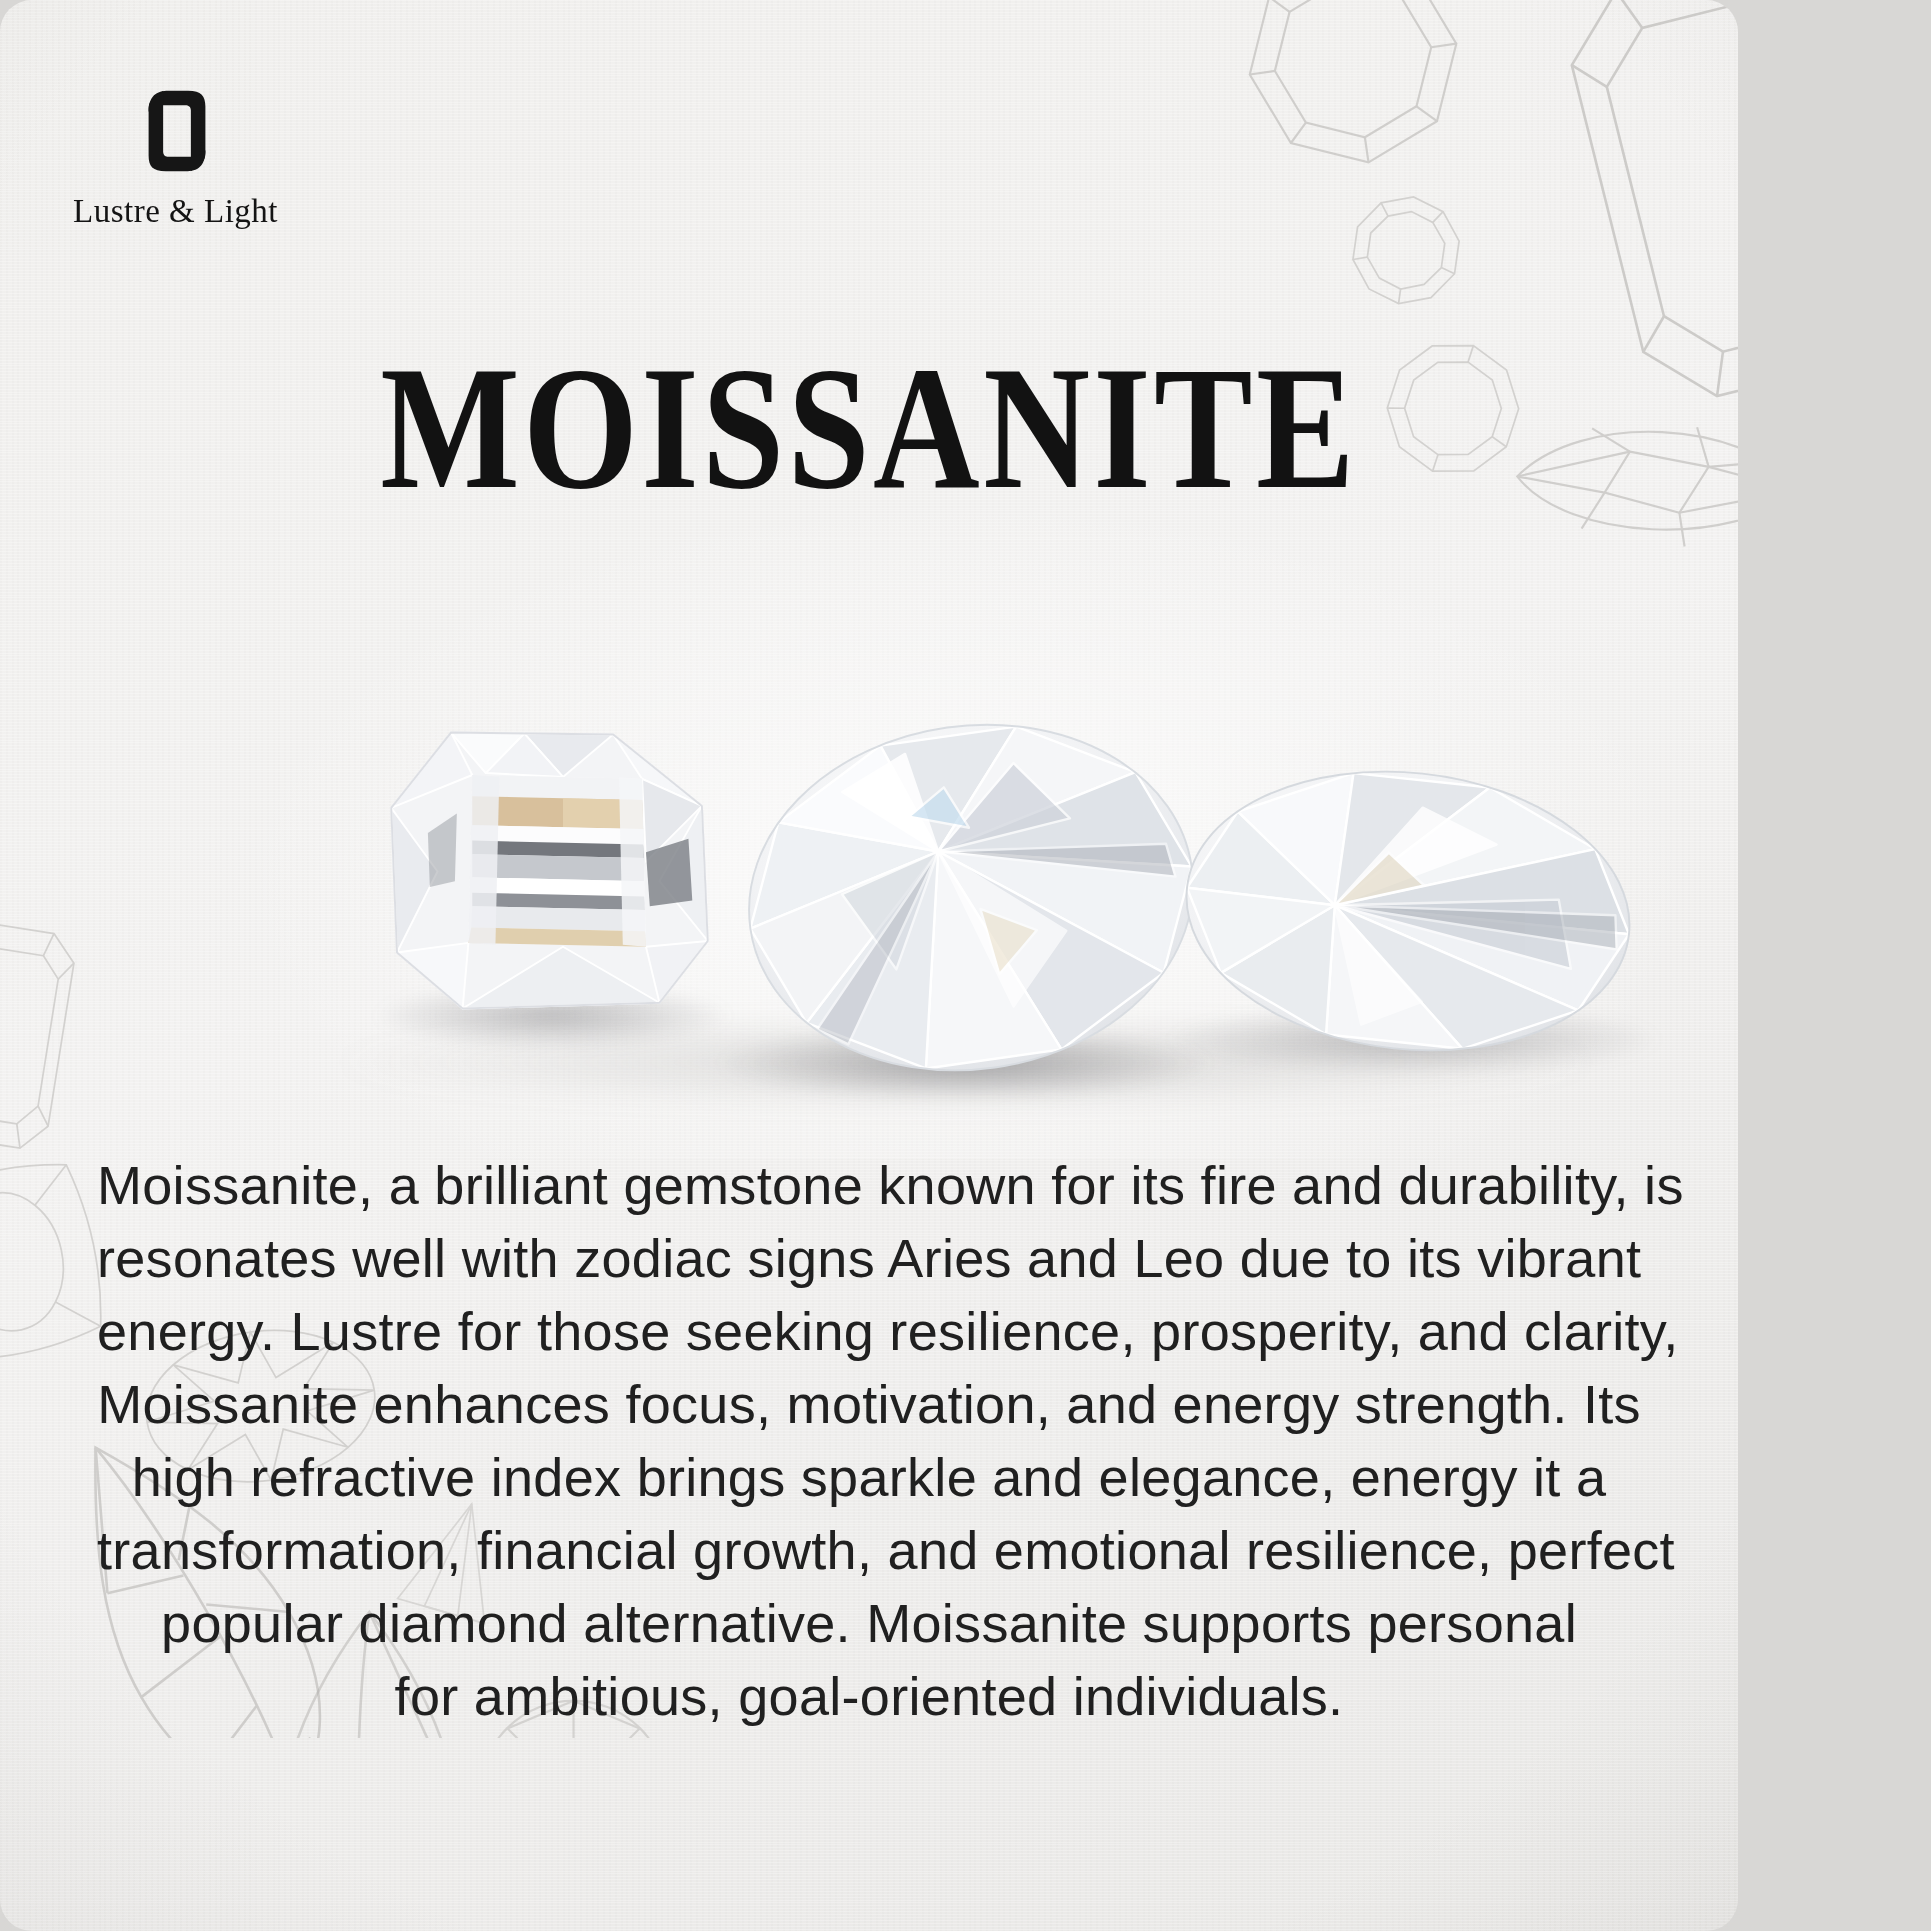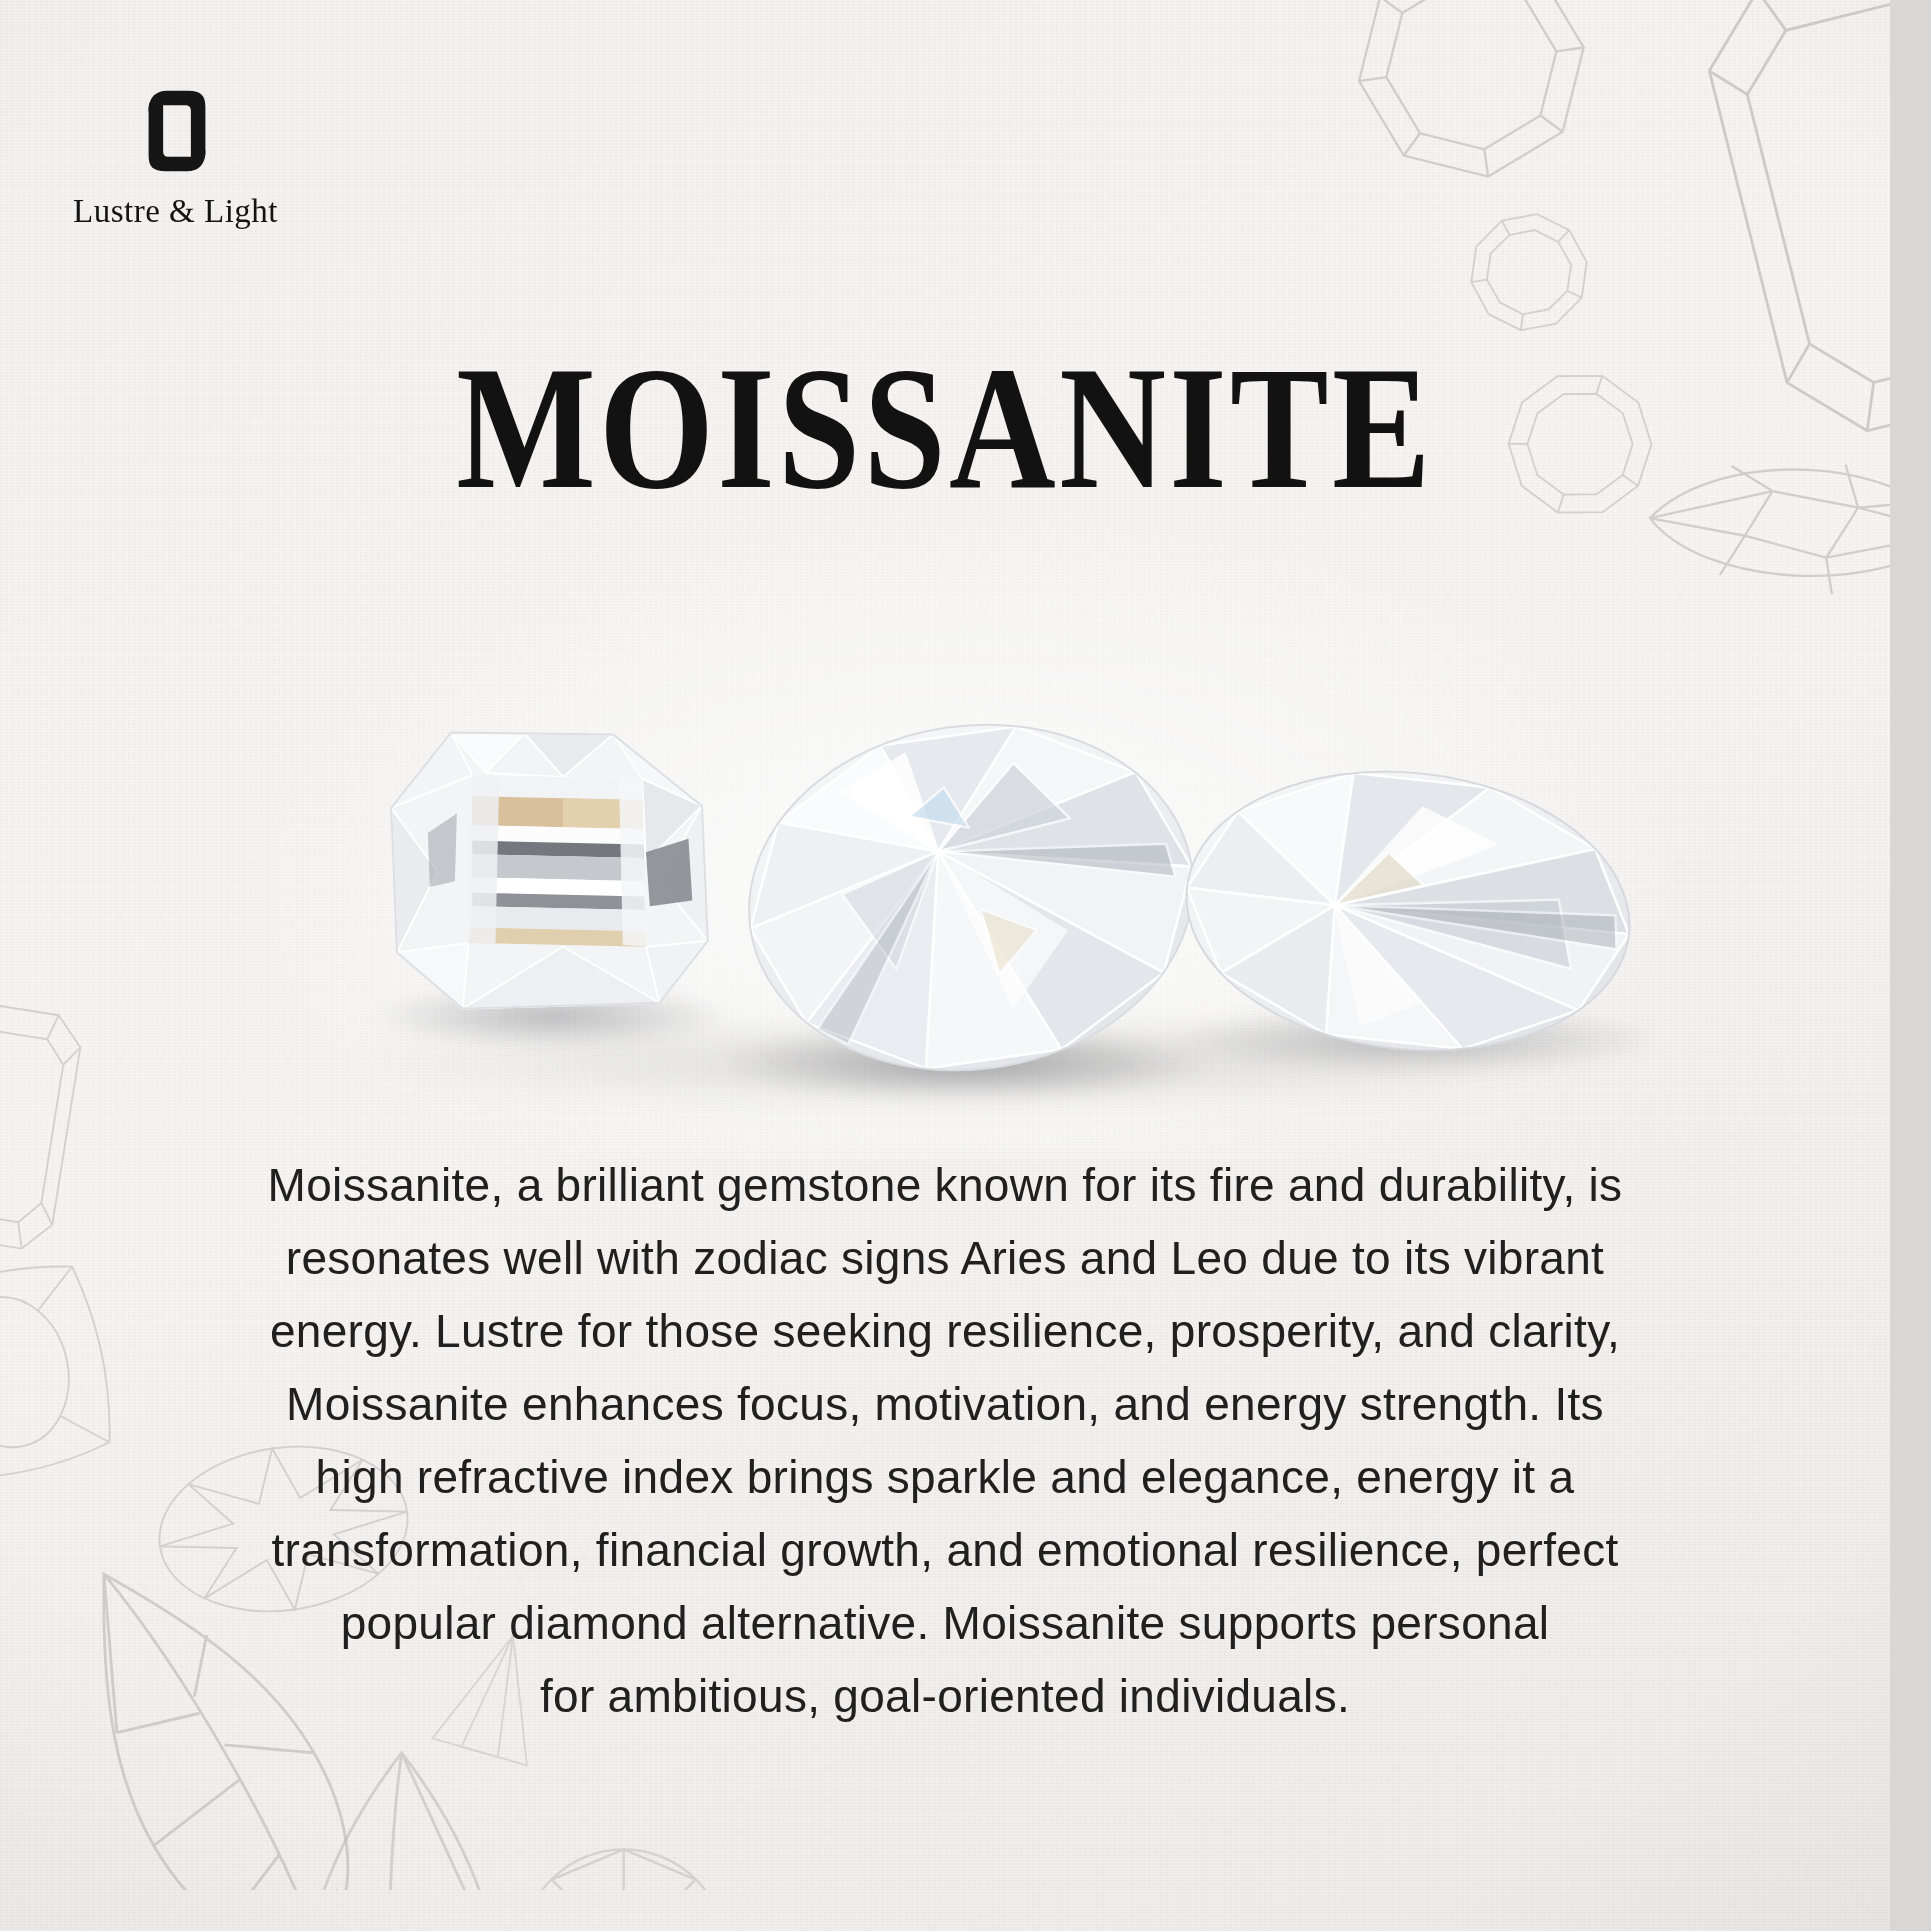--- a/index.html
+++ b/index.html
@@ -1,21 +1,22 @@
 <!DOCTYPE html>
 <html><head>
 <meta charset="utf-8">
 <style>
   html,body{margin:0;padding:0;background:#d8d7d5;}
   .canvas{
     position:relative;
-    width:1890px;height:1931px;
+    width:1738px;height:1931px;
     overflow:hidden;
     background:linear-gradient(160deg,#f0efed 0%,#f3f2f1 45%,#e9e8e6 100%);
     font-family:"Liberation Sans","DejaVu Sans",sans-serif;
+    border-radius:32px;
   }
   
   .texture{
     position:absolute;inset:0;pointer-events:none;z-index:1;
     background:
       repeating-linear-gradient(180deg, rgba(255,255,255,.45) 0 1px, rgba(0,0,0,0) 1px 2.9px),
       repeating-linear-gradient(90deg, rgba(150,148,145,.05) 0 1.9px, rgba(0,0,0,0) 1.9px 5.8px);
     opacity:.55;
   }
   .vignette{
@@ -63,21 +64,21 @@
     background:radial-gradient(ellipse at center, rgba(95,95,100,.38), rgba(95,95,100,0) 70%);}
   .sh2{left:714px;top:1025px;width:502px;height:77px;
     background:radial-gradient(ellipse at center, rgba(90,90,96,.42), rgba(90,90,96,0) 70%);}
   .sh3{left:1163px;top:1004px;width:502px;height:71px;
     background:radial-gradient(ellipse at center, rgba(95,95,100,.36), rgba(95,95,100,0) 70%);}
 
   
   .description{position:absolute;z-index:6;left:97px;right:97px;top:1149px;text-align:center;}
   .description .line{
     height:73px;line-height:73px;white-space:nowrap;
-    font-size:46px;letter-spacing:0.3px;color:#202020;
+    font-size:54px;letter-spacing:0.3px;color:#202020;
   }
 </style>
 </head>
 <body>
 
 <div class="canvas">
 
   <svg class="decor" viewBox="0 0 2000 2000" fill="none" stroke="#b4b2af" stroke-width="2.5">
     <g opacity=".55" transform="translate(1557,68) rotate(14)">
       <polygon points="111,-46 111,46 46,111 -46,111 -111,46 -111,-46 -46,-111 46,-111"></polygon>

